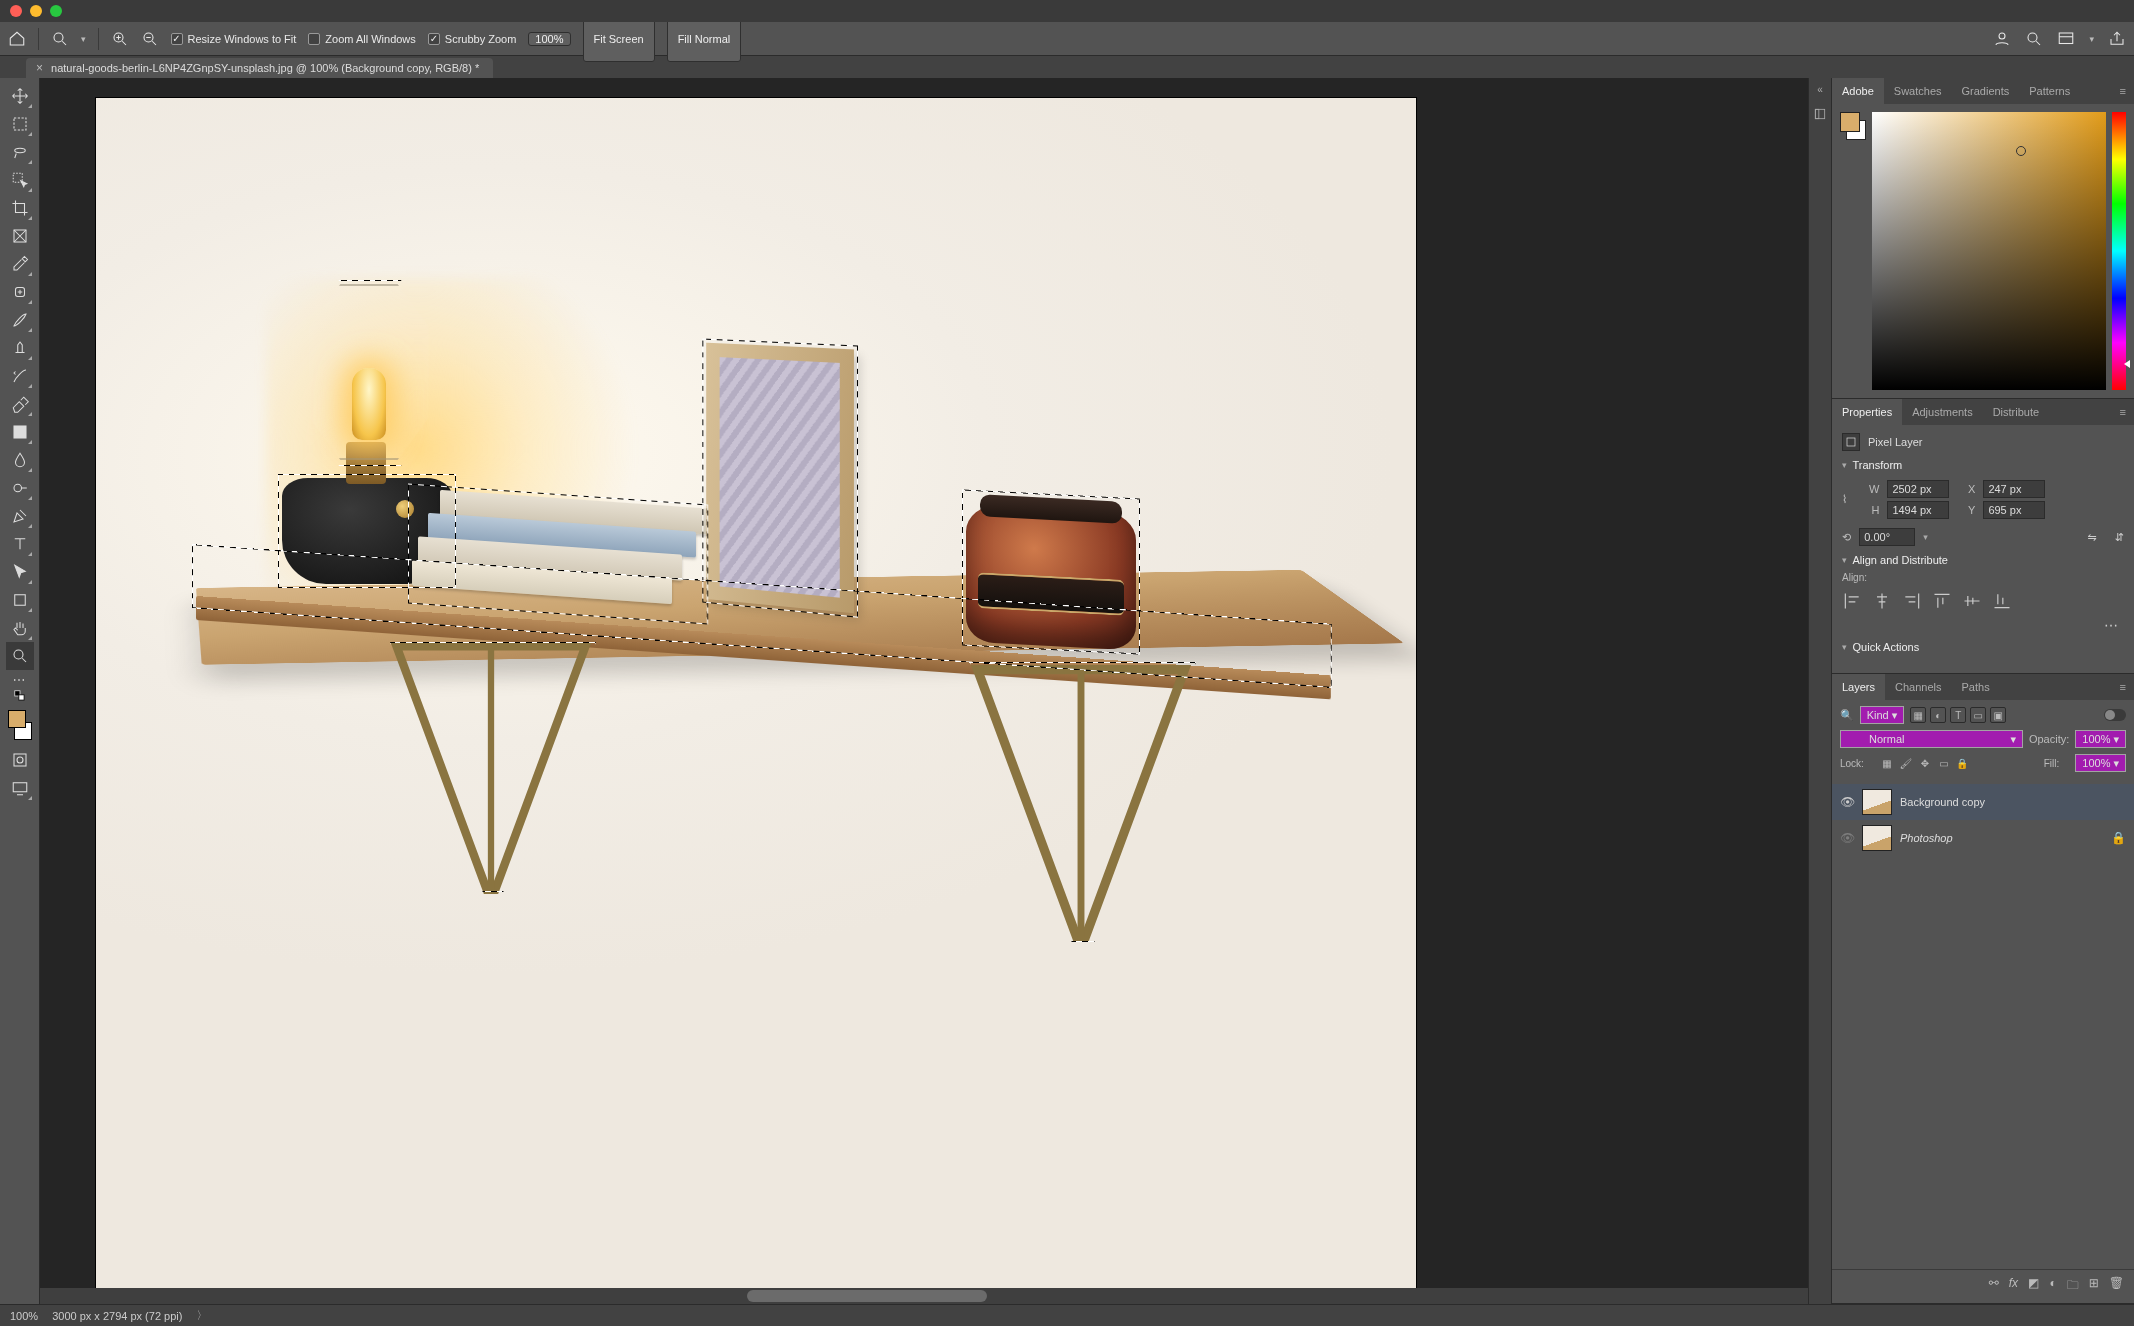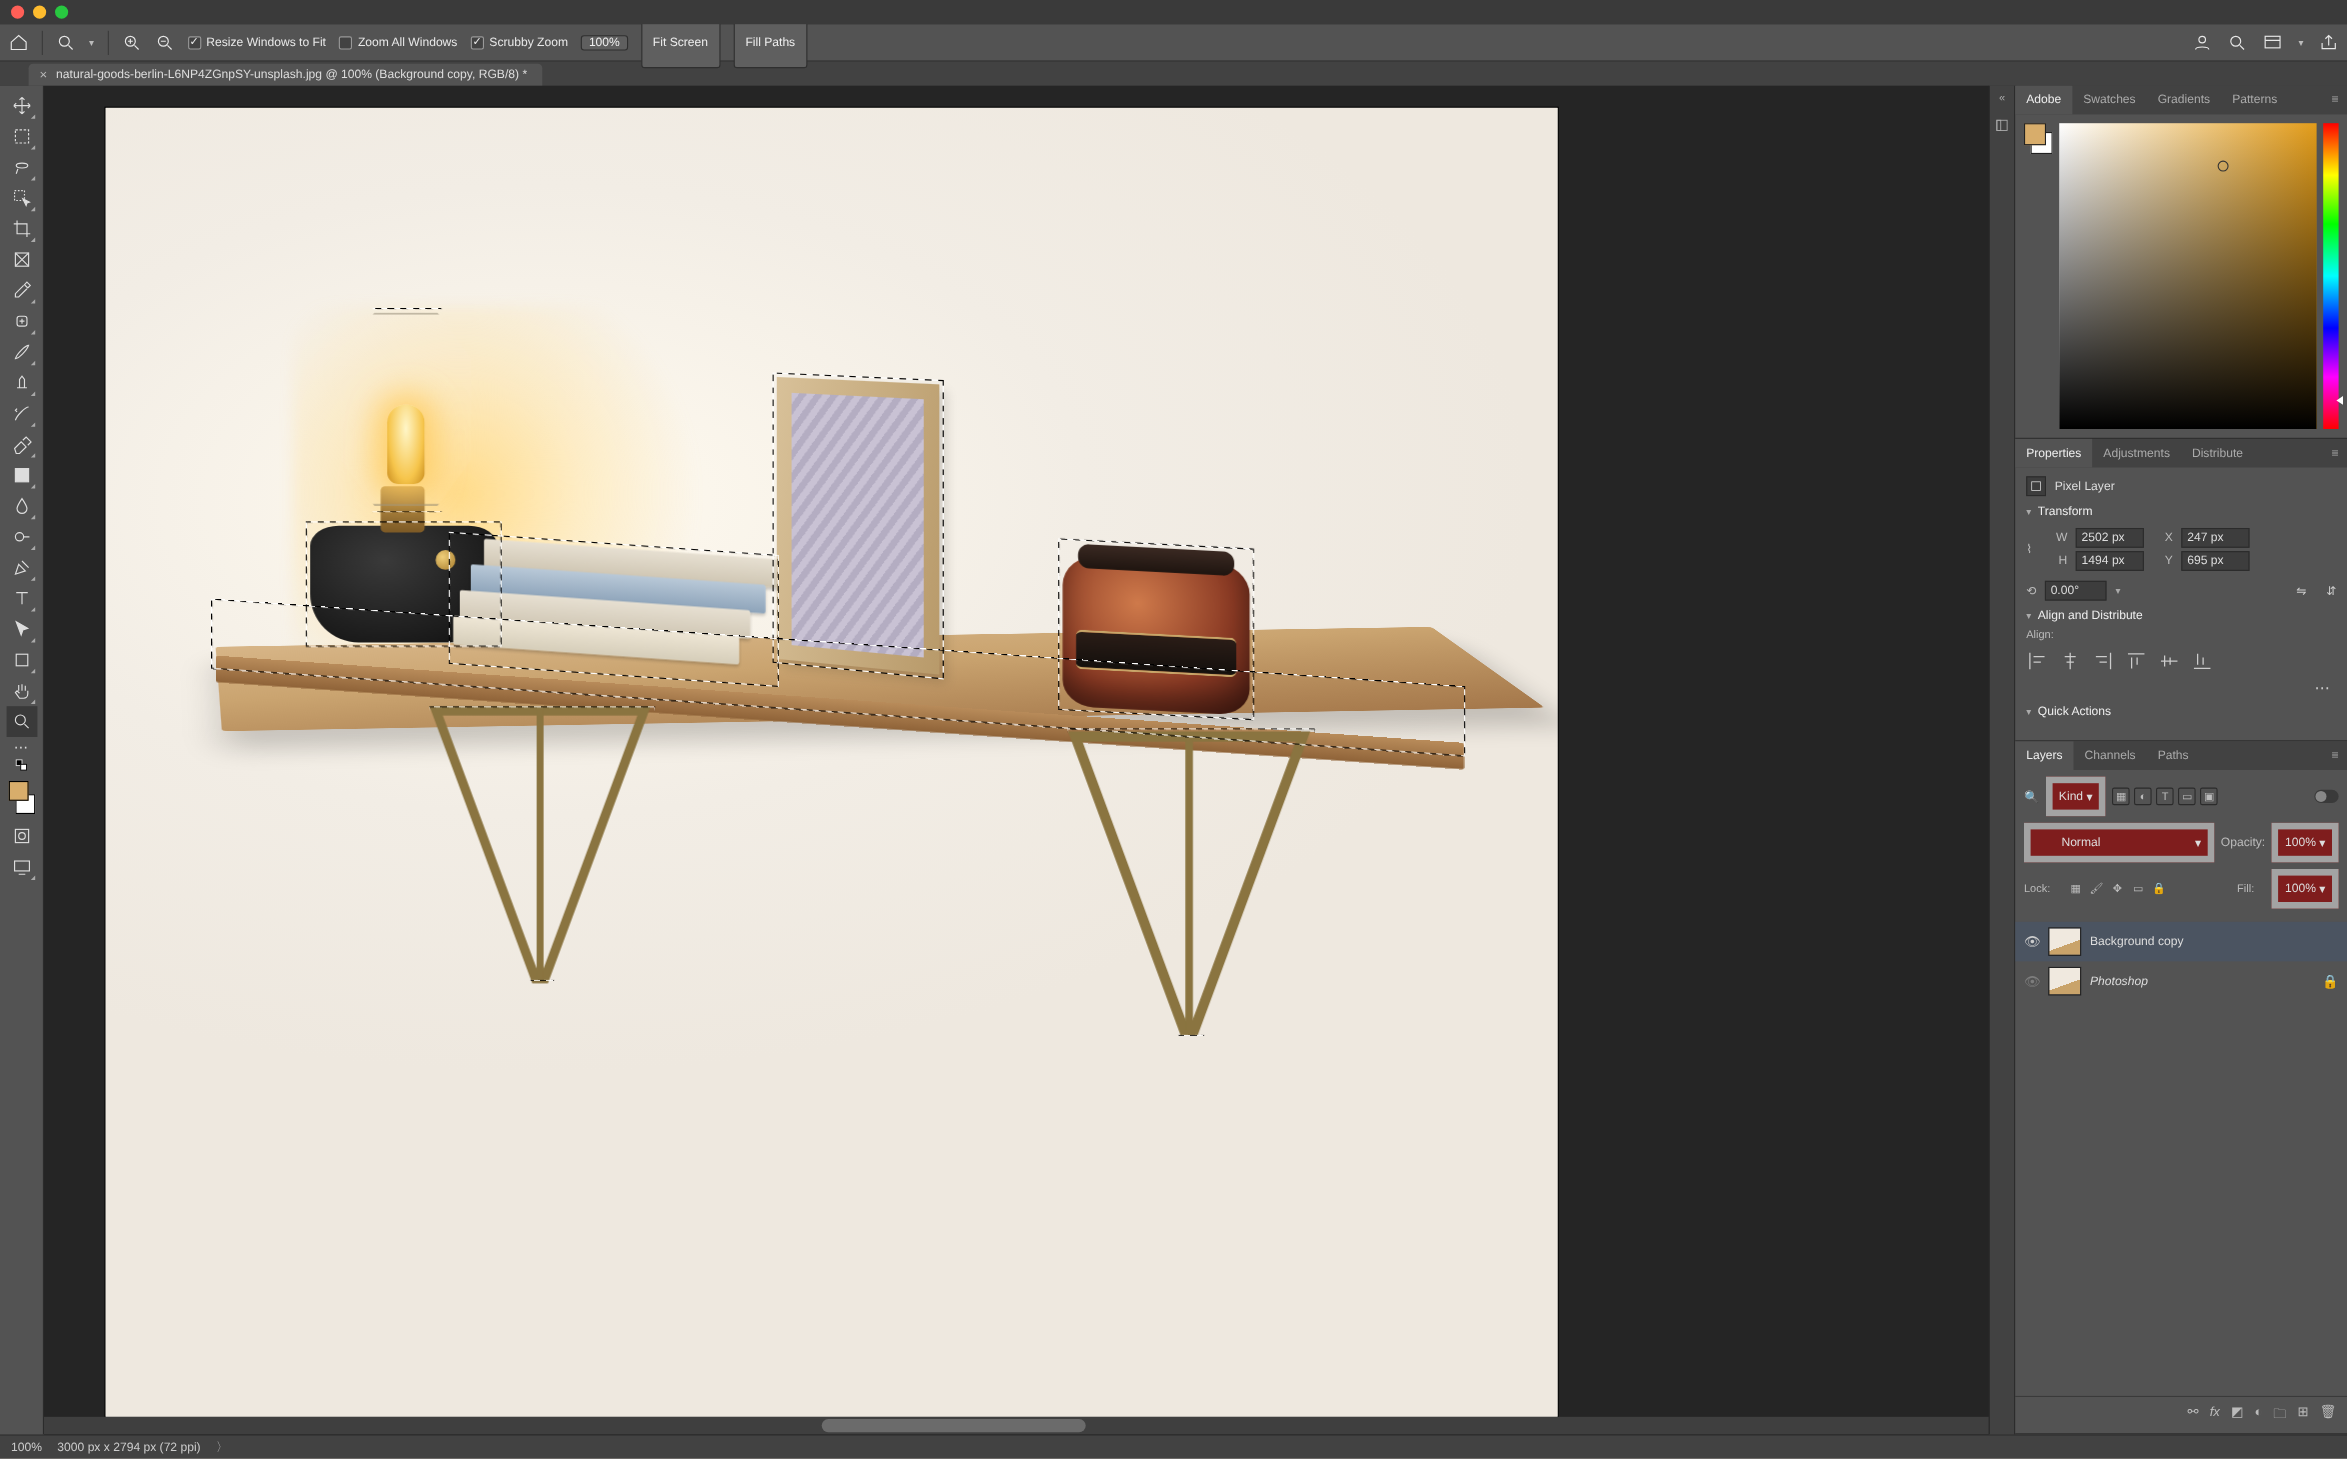--- a/index.html
+++ b/index.html
@@ -81,21 +81,21 @@
 .section-head::before { content: "▾"; font-size: 9px; color: #aaa; }
 .pixel-layer-row { display: flex; align-items: center; gap: 8px; margin-bottom: 6px; }
 .pl-icon { width: 18px; height: 18px; background: #3d3d3d; border: 1px solid #2b2b2b; display: flex; align-items: center; justify-content: center; }
 .align-row { display: flex; gap: 10px; margin-top: 8px; }
 .align-btn { width: 20px; height: 20px; display: flex; align-items: center; justify-content: center; color: #ccc; }
 .moreDots { text-align: right; color: #ccc; padding: 6px 4px 0 0; font-size: 14px; letter-spacing: 2px; }
 
 
 .layers-controls { padding: 6px 8px; font-size: 11px; }
 .layers-row { display: flex; align-items: center; gap: 6px; margin-bottom: 6px; }
-.layers-row select, .layers-row .sel { background: #7f1d1d; border: 6px solid #a3a3a3; color: #ddd; padding: 1px 6px; font-size: 11px; height: 36px; display: inline-flex; align-items: center; }
+.layers-row select, .layers-row .sel { background: #a21caf; border: 1px solid #a3a3a3; color: #ddd; padding: 1px 6px; font-size: 11px; height: 18px; display: inline-flex; align-items: center; }
 .layers-row .filter-icons { display: flex; gap: 4px; }
 .layers-row .filter-icons span { width: 16px; height: 16px; display: flex; align-items: center; justify-content: center; border: 1px solid #2b2b2b; border-radius: 2px; color: #bbb; font-size: 10px; }
 .layers-row .toggle { margin-left: auto; width: 22px; height: 12px; background: #3a3a3a; border-radius: 6px; position: relative; }
 .layers-row .toggle::after { content: ""; position: absolute; left: 1px; top: 1px; width: 10px; height: 10px; background: #888; border-radius: 50%; }
 .lock-row { display: flex; align-items: center; gap: 16px; font-size: 10px; color: #bbb; }
 .lock-row .lock-icons { display: flex; gap: 5px; }
 .lock-row .lock-icons span { width: 14px; height: 14px; display: flex; align-items: center; justify-content: center; }
 .layer-list { }
 .layer-item { display: flex; align-items: center; height: 36px; padding: 0 8px; gap: 8px; }
 .layer-item.selected { background: #3a5a8a44; }
@@ -195,21 +195,21 @@
   <div class="chkwrap">
     <span class="chk"></span>
     <span>Zoom All Windows</span>
   </div>
   <div class="chkwrap">
     <span class="chk checked"></span>
     <span>Scrubby Zoom</span>
   </div>
   <span class="btn pct">100%</span>
   <span class="btn">Fit Screen</span>
-  <span class="btn">Fill Paths</span>
+  <span class="btn">Fill Normal</span>
   <span class="spacer"></span>
   <div class="right-icons">
     <span class="ico">
         <svg viewBox="0 0 24 24">
           <circle cx="12" cy="8" r="4"></circle>
           <path d="M4 20c0-4 16-4 16 0"></path>
         </svg>
       </span>
     <span class="ico">
         <svg viewBox="0 0 24 24">

